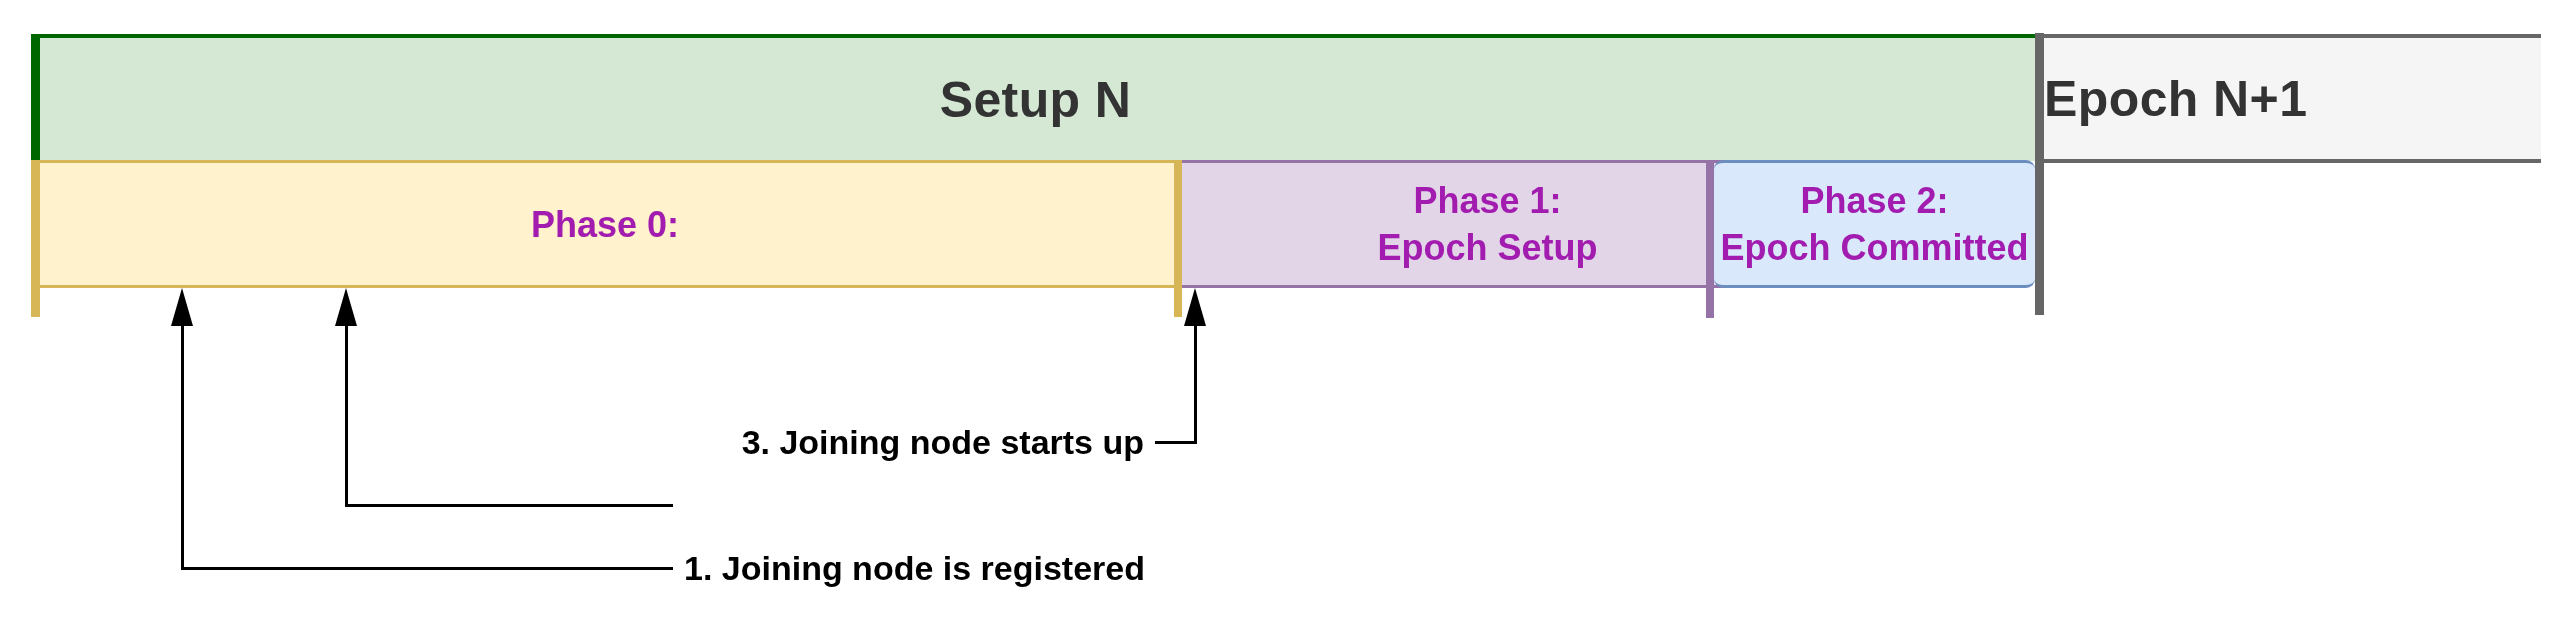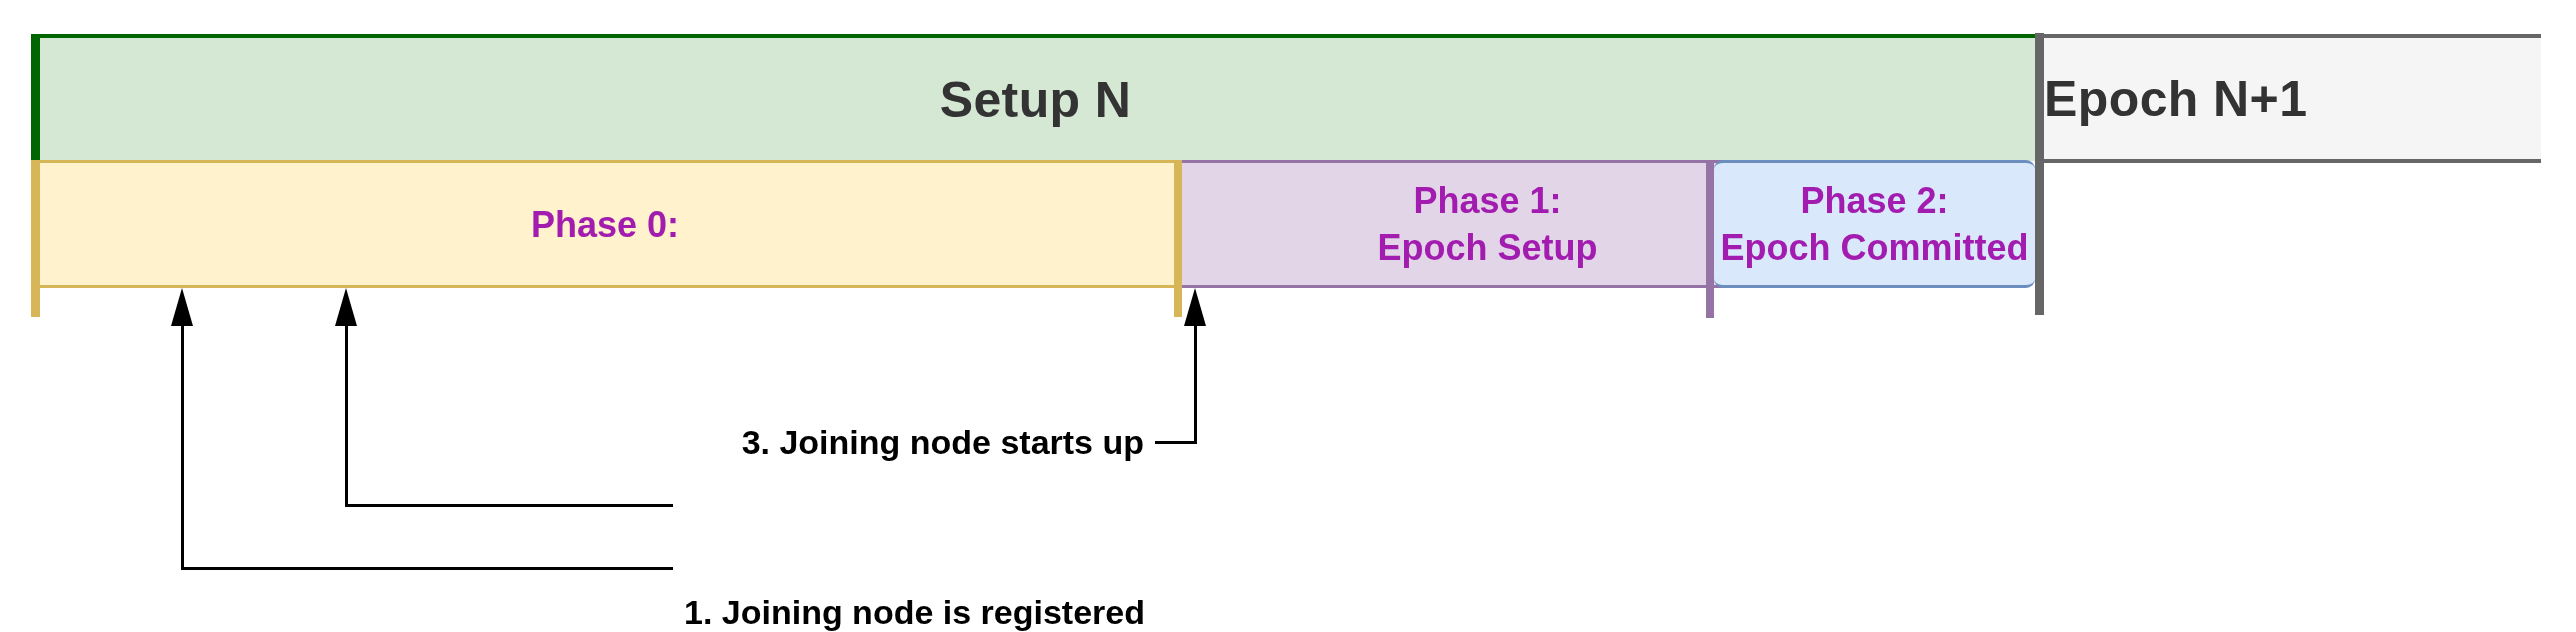--- a/index.html
+++ b/index.html
@@ -113,21 +113,21 @@
 
   <div class="strip strip-green-left"></div>
   <div class="strip strip-yellow-left"></div>
   <div class="strip strip-yellow-mid"></div>
   <div class="strip strip-purple"></div>
   <div class="strip strip-gray"></div>
 
   <div class="ahead" style="left:171px; top:288px;"></div>
   <div class="aline" style="left:181px; top:317px; width:3.1px; height:253px;"></div>
   <div class="aline" style="left:181px; top:567px; width:492px; height:3.1px;"></div>
-  <div class="alabel" style="left:684px; top:568px;margin-top:44px;">1. Joining node is registered</div>
+  <div class="alabel" style="left:684px; top:568px;">1. Joining node is registered</div>
 
   <div class="ahead" style="left:335px; top:288px;"></div>
   <div class="aline" style="left:345px; top:317px; width:3.1px; height:190px;"></div>
   <div class="aline" style="left:345px; top:504px; width:328px; height:3.1px;"></div>
 
   <div class="ahead" style="left:1184px; top:288px;"></div>
   <div class="aline" style="left:1194px; top:317px; width:3.1px; height:127px;"></div>
   <div class="aline" style="left:1155px; top:441px; width:41px; height:3.1px;"></div>
   <div class="alabel" style="right:1432px; top:442px;">3. Joining node starts up</div>
 

